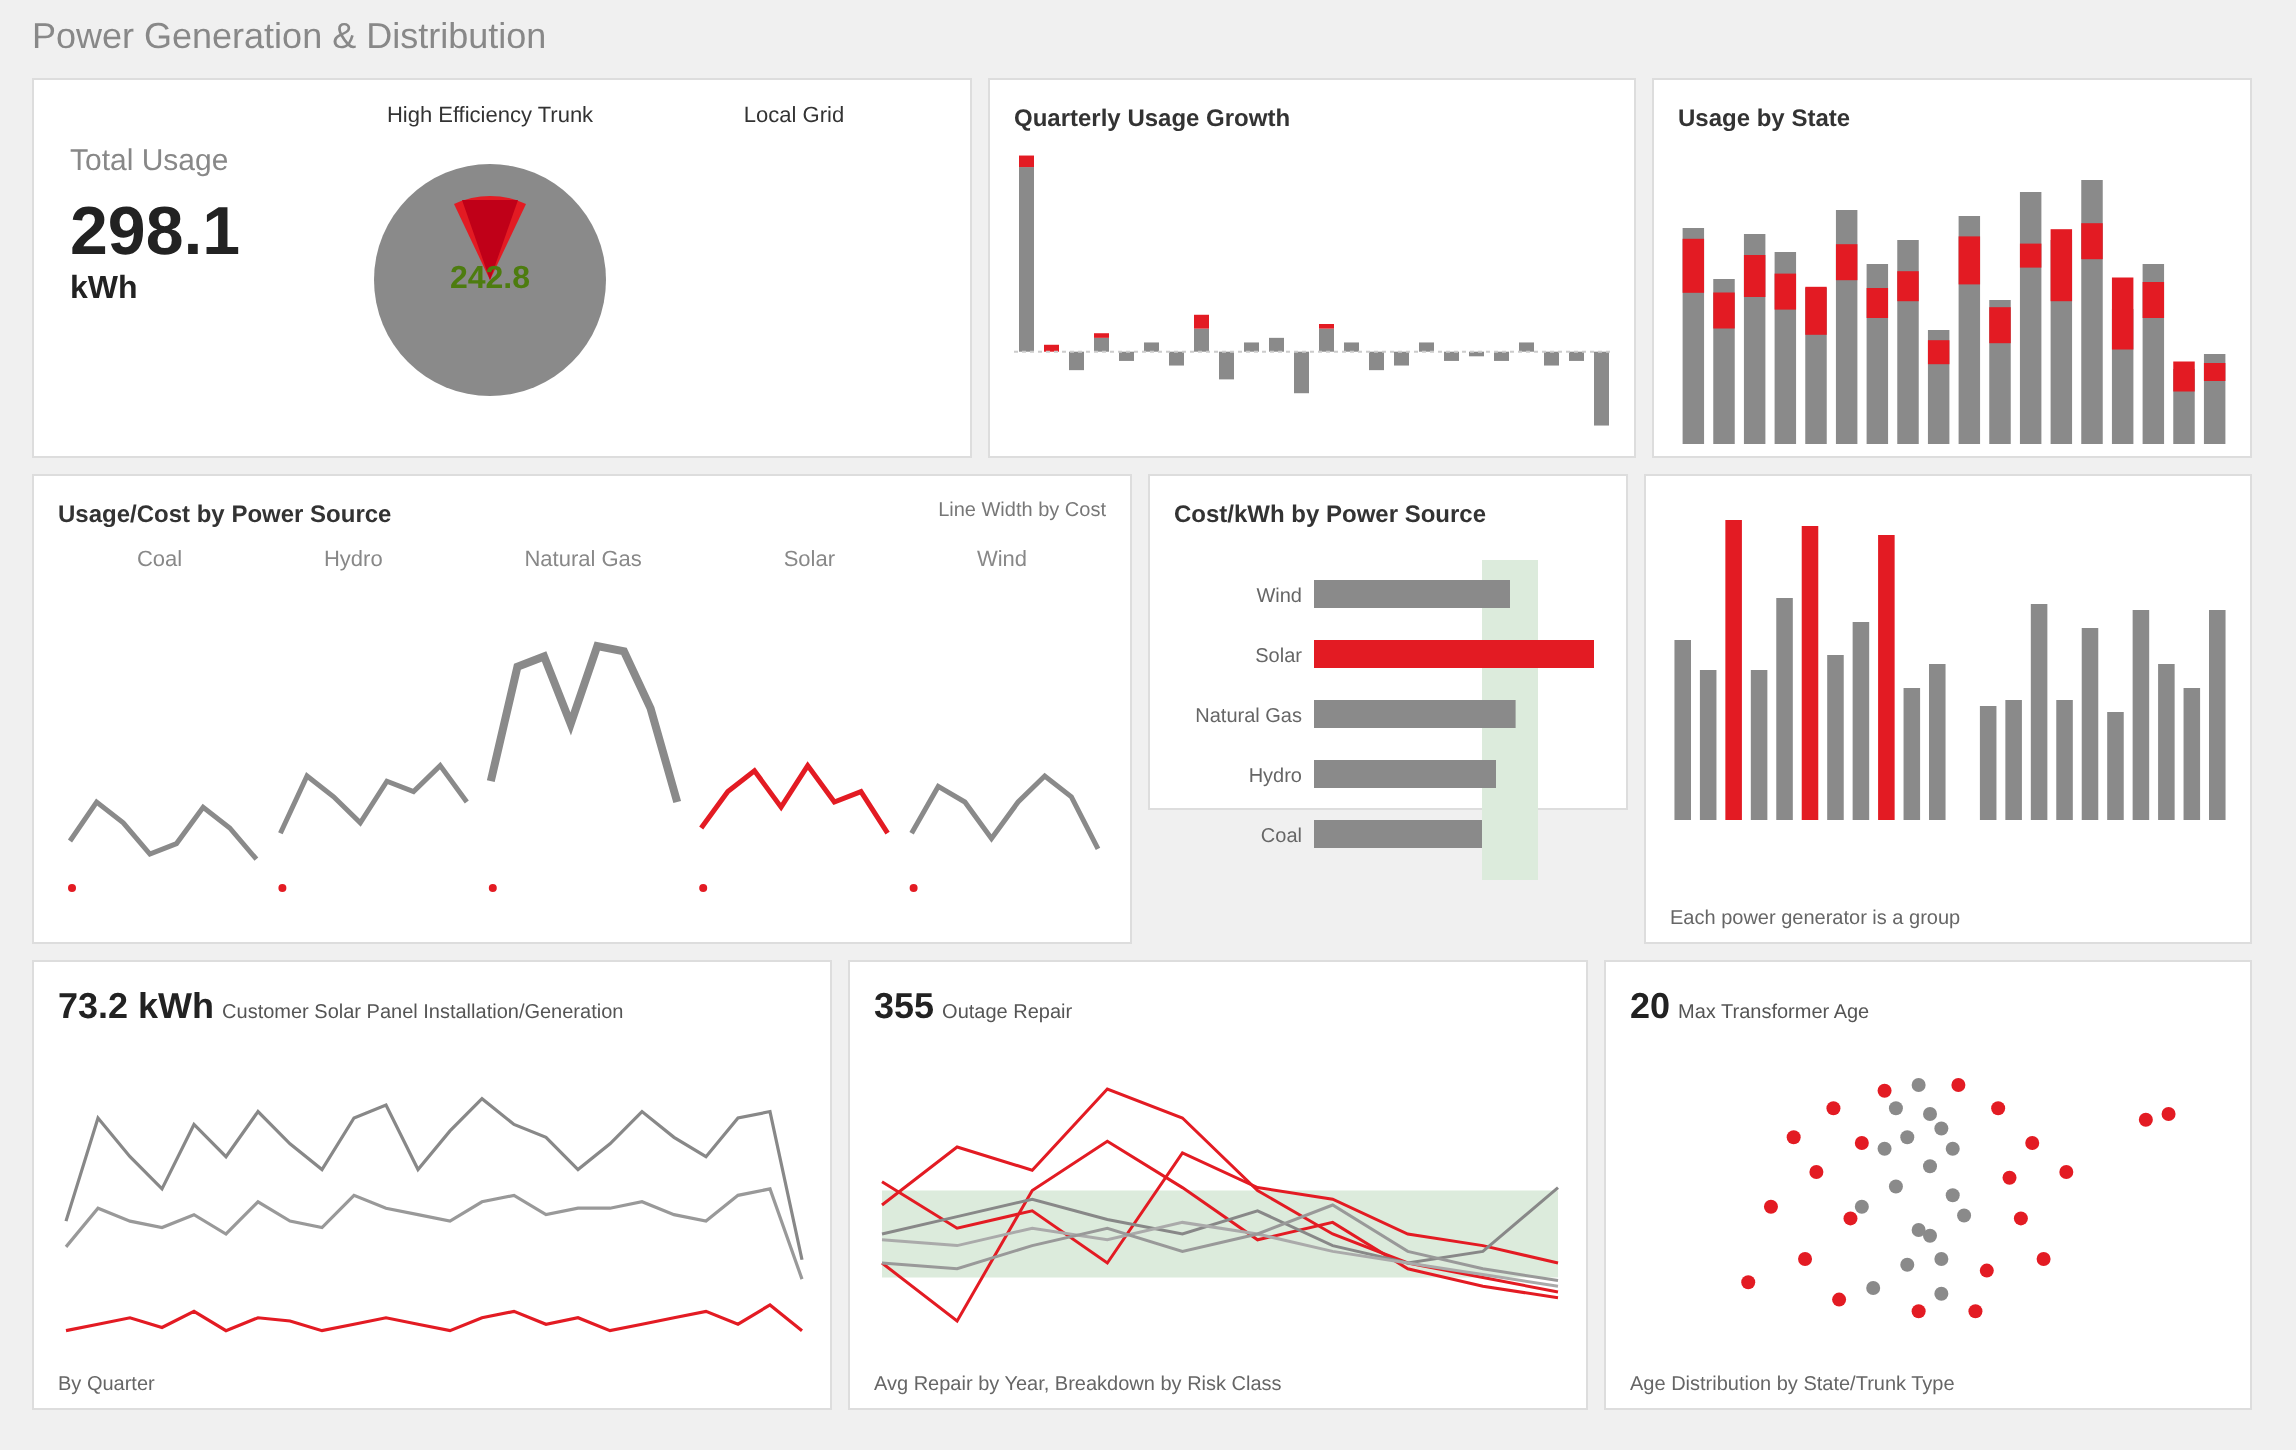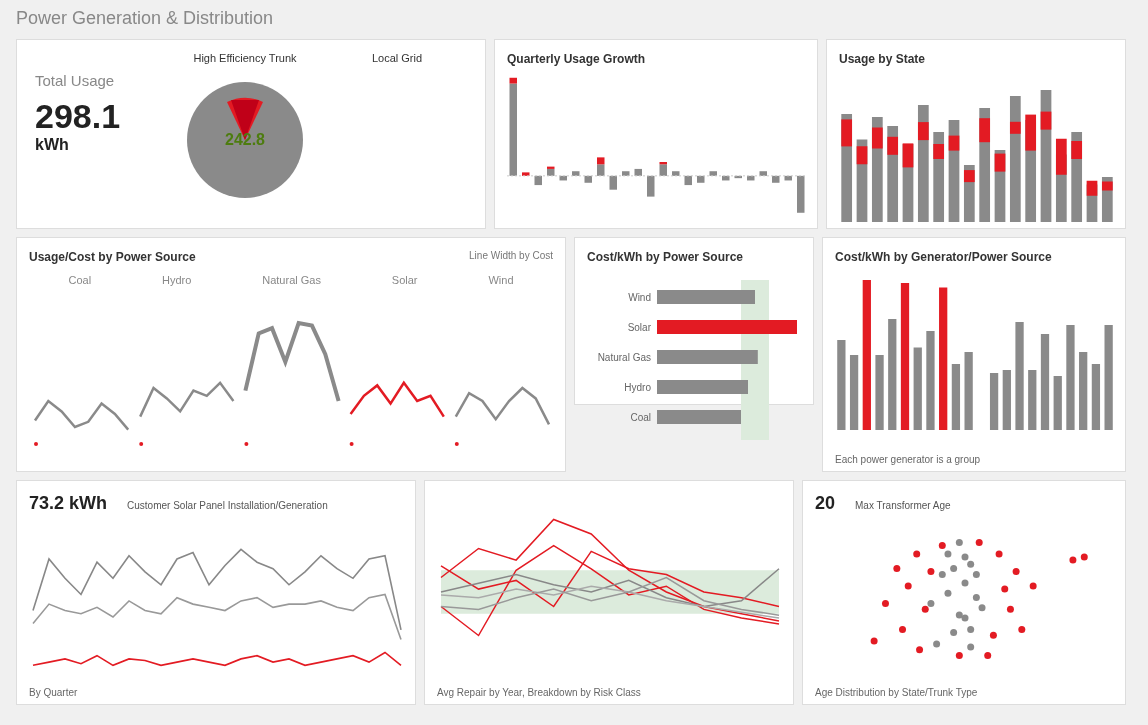--- a/index.html
+++ b/index.html
@@ -55,21 +55,21 @@
   
   .r2c1 { width: 550px; height: 235px; }
   .r2c2 { width: 240px; height: 168px; }
   .r2c3 { width: 304px; height: 235px; }
 
   
   .r3c1 { width: 400px; height: 225px; }
   .r3c2 { width: 370px; height: 225px; }
   .r3c3 { width: 324px; height: 225px; }
 
-  .kpi-row { display:flex; align-items:baseline; gap:20px; margin-bottom:4px; }
+  .kpi-row { display:flex; align-items:baseline; gap:4px; margin-bottom:4px; }
   .kpi-val { font-size: 18px; font-weight: bold; color:#222; }
   .kpi-label { font-size: 10px; color:#555; }
 
   .right-note { position:absolute; top:12px; right:12px; font-size:10px; color:#777; }
 
   svg { display:block; }
 
   .src-labels { display:flex; justify-content:space-around; font-size:11px; color:#888; margin: 10px 4px 4px 4px; }
 </style>
 </head>
@@ -219,21 +219,20 @@
         <text x="64" y="91" text-anchor="end" font-size="10" fill="#666">Natural Gas</text>
         <rect x="70" y="80" width="100.8" height="14" fill="#8a8a8a"></rect>
         <text x="64" y="121" text-anchor="end" font-size="10" fill="#666">Hydro</text>
         <rect x="70" y="110" width="91" height="14" fill="#8a8a8a"></rect>
         <text x="64" y="151" text-anchor="end" font-size="10" fill="#666">Coal</text>
         <rect x="70" y="140" width="84" height="14" fill="#8a8a8a"></rect>
       </svg>
   </div>
 
   <div class="card r2c3">
-    <div class="card-title">Cost/kWh by Generator/Power Source</div>
     <svg id="svg-cost-gen" width="280" height="170">
         <rect x="2.227272727272727" y="70" width="8.272727272727273" height="90" fill="#8a8a8a"></rect>
         <rect x="14.954545454545453" y="85" width="8.272727272727273" height="75" fill="#8a8a8a"></rect>
         <rect x="27.68181818181818" y="10" width="8.272727272727273" height="150" fill="#e31b23"></rect>
         <rect x="40.40909090909091" y="85" width="8.272727272727273" height="75" fill="#8a8a8a"></rect>
         <rect x="53.13636363636363" y="49" width="8.272727272727273" height="111" fill="#8a8a8a"></rect>
         <rect x="65.86363636363636" y="13" width="8.272727272727273" height="147" fill="#e31b23"></rect>
         <rect x="78.5909090909091" y="77.5" width="8.272727272727273" height="82.5" fill="#8a8a8a"></rect>
         <rect x="91.31818181818183" y="61" width="8.272727272727273" height="99" fill="#8a8a8a"></rect>
         <rect x="104.04545454545455" y="17.5" width="8.272727272727273" height="142.5" fill="#e31b23"></rect>
@@ -265,20 +264,24 @@
     </div>
     <svg id="svg-solar" width="376" height="165">
         <path d="M4 92.55555555555556 L20 41 L36 60.33333333333334 L52 76.44444444444444 L68 44.222222222222214 L84 60.33333333333334 L100 37.777777777777786 L116 53.888888888888886 L132 66.77777777777777 L148 41 L164 34.55555555555556 L180 66.77777777777777 L196 47.44444444444444 L211.99999999999997 31.33333333333333 L228 44.222222222222214 L244 50.66666666666667 L260 66.77777777777777 L276 53.888888888888886 L292 37.777777777777786 L308 50.66666666666667 L324 60.33333333333334 L340 41 L356 37.777777777777786 L372 111.88888888888889 " stroke="#888" stroke-width="1.6" fill="none"></path>
         <path d="M4 105.44444444444444 L20 86.11111111111111 L36 92.55555555555556 L52 95.77777777777777 L68 89.33333333333333 L84 99 L100 82.8888888888889 L116 92.55555555555556 L132 95.77777777777777 L148 79.66666666666667 L164 86.11111111111111 L180 89.33333333333333 L196 92.55555555555556 L211.99999999999997 82.8888888888889 L228 79.66666666666667 L244 89.33333333333333 L260 86.11111111111111 L276 86.11111111111111 L292 82.8888888888889 L308 89.33333333333333 L324 92.55555555555556 L340 79.66666666666667 L356 76.44444444444444 L372 121.55555555555556 " stroke="#999" stroke-width="1.6" fill="none"></path>
         <path d="M4 147.33333333333334 L20 144.11111111111111 L36 140.88888888888889 L52 145.72222222222223 L68 137.66666666666666 L84 147.33333333333334 L100 140.88888888888889 L116 142.5 L132 147.33333333333334 L148 144.11111111111111 L164 140.88888888888889 L180 144.11111111111111 L196 147.33333333333334 L211.99999999999997 140.88888888888889 L228 137.66666666666666 L244 144.11111111111111 L260 140.88888888888889 L276 147.33333333333334 L292 144.11111111111111 L308 140.88888888888889 L324 137.66666666666666 L340 144.11111111111111 L356 134.44444444444446 L372 147.33333333333334 " stroke="#e31b23" stroke-width="1.6" fill="none"></path>
       </svg>
     <div class="card-footnote">By Quarter</div>
   </div>
 
   <div class="card r3c2">
+    <div class="kpi-row">
+      <span class="kpi-val">355</span>
+      <span class="kpi-label">Outage Repair</span>
+    </div>
     <svg id="svg-outage" width="346" height="165">
         <rect x="4" y="77.25" width="338" height="43.5" fill="#dcebdc"></rect>
         <path d="M4 84.5 L41.55555555555555 55.5 L79.1111111111111 67.1 L116.66666666666666 26.5 L154.2222222222222 41 L191.7777777777778 77.25 L229.33333333333331 99 L266.8888888888889 113.5 L304.4444444444444 120.75 L342 128 " stroke="#e31b23" stroke-width="1.5" fill="none"></path>
         <path d="M4 113.5 L41.55555555555555 142.5 L79.1111111111111 77.25 L116.66666666666666 52.60000000000001 L154.2222222222222 75.8 L191.7777777777778 101.9 L229.33333333333331 93.2 L266.8888888888889 116.4 L304.4444444444444 125.1 L342 130.9 " stroke="#e31b23" stroke-width="1.5" fill="none"></path>
         <path d="M4 72.9 L41.55555555555555 96.1 L79.1111111111111 87.4 L116.66666666666666 113.5 L154.2222222222222 58.39999999999999 L191.7777777777778 75.8 L229.33333333333331 81.6 L266.8888888888889 99 L304.4444444444444 104.80000000000001 L342 113.5 " stroke="#e31b23" stroke-width="1.5" fill="none"></path>
         <path d="M4 99 L41.55555555555555 90.3 L79.1111111111111 81.6 L116.66666666666666 91.75 L154.2222222222222 99 L191.7777777777778 87.4 L229.33333333333331 104.80000000000001 L266.8888888888889 113.5 L304.4444444444444 107.69999999999999 L342 75.8 " stroke="#888" stroke-width="1.5" fill="none"></path>
         <path d="M4 101.9 L41.55555555555555 104.80000000000001 L79.1111111111111 96.1 L116.66666666666666 101.9 L154.2222222222222 93.2 L191.7777777777778 99 L229.33333333333331 107.69999999999999 L266.8888888888889 113.5 L304.4444444444444 119.3 L342 125.1 " stroke="#aaa" stroke-width="1.5" fill="none"></path>
         <path d="M4 113.5 L41.55555555555555 116.4 L79.1111111111111 104.80000000000001 L116.66666666666666 96.1 L154.2222222222222 107.69999999999999 L191.7777777777778 99 L229.33333333333331 84.5 L266.8888888888889 107.69999999999999 L304.4444444444444 116.4 L342 122.2 " stroke="#999" stroke-width="1.5" fill="none"></path>
       </svg>
     <div class="card-footnote">Avg Repair by Year, Breakdown by Risk Class</div>

